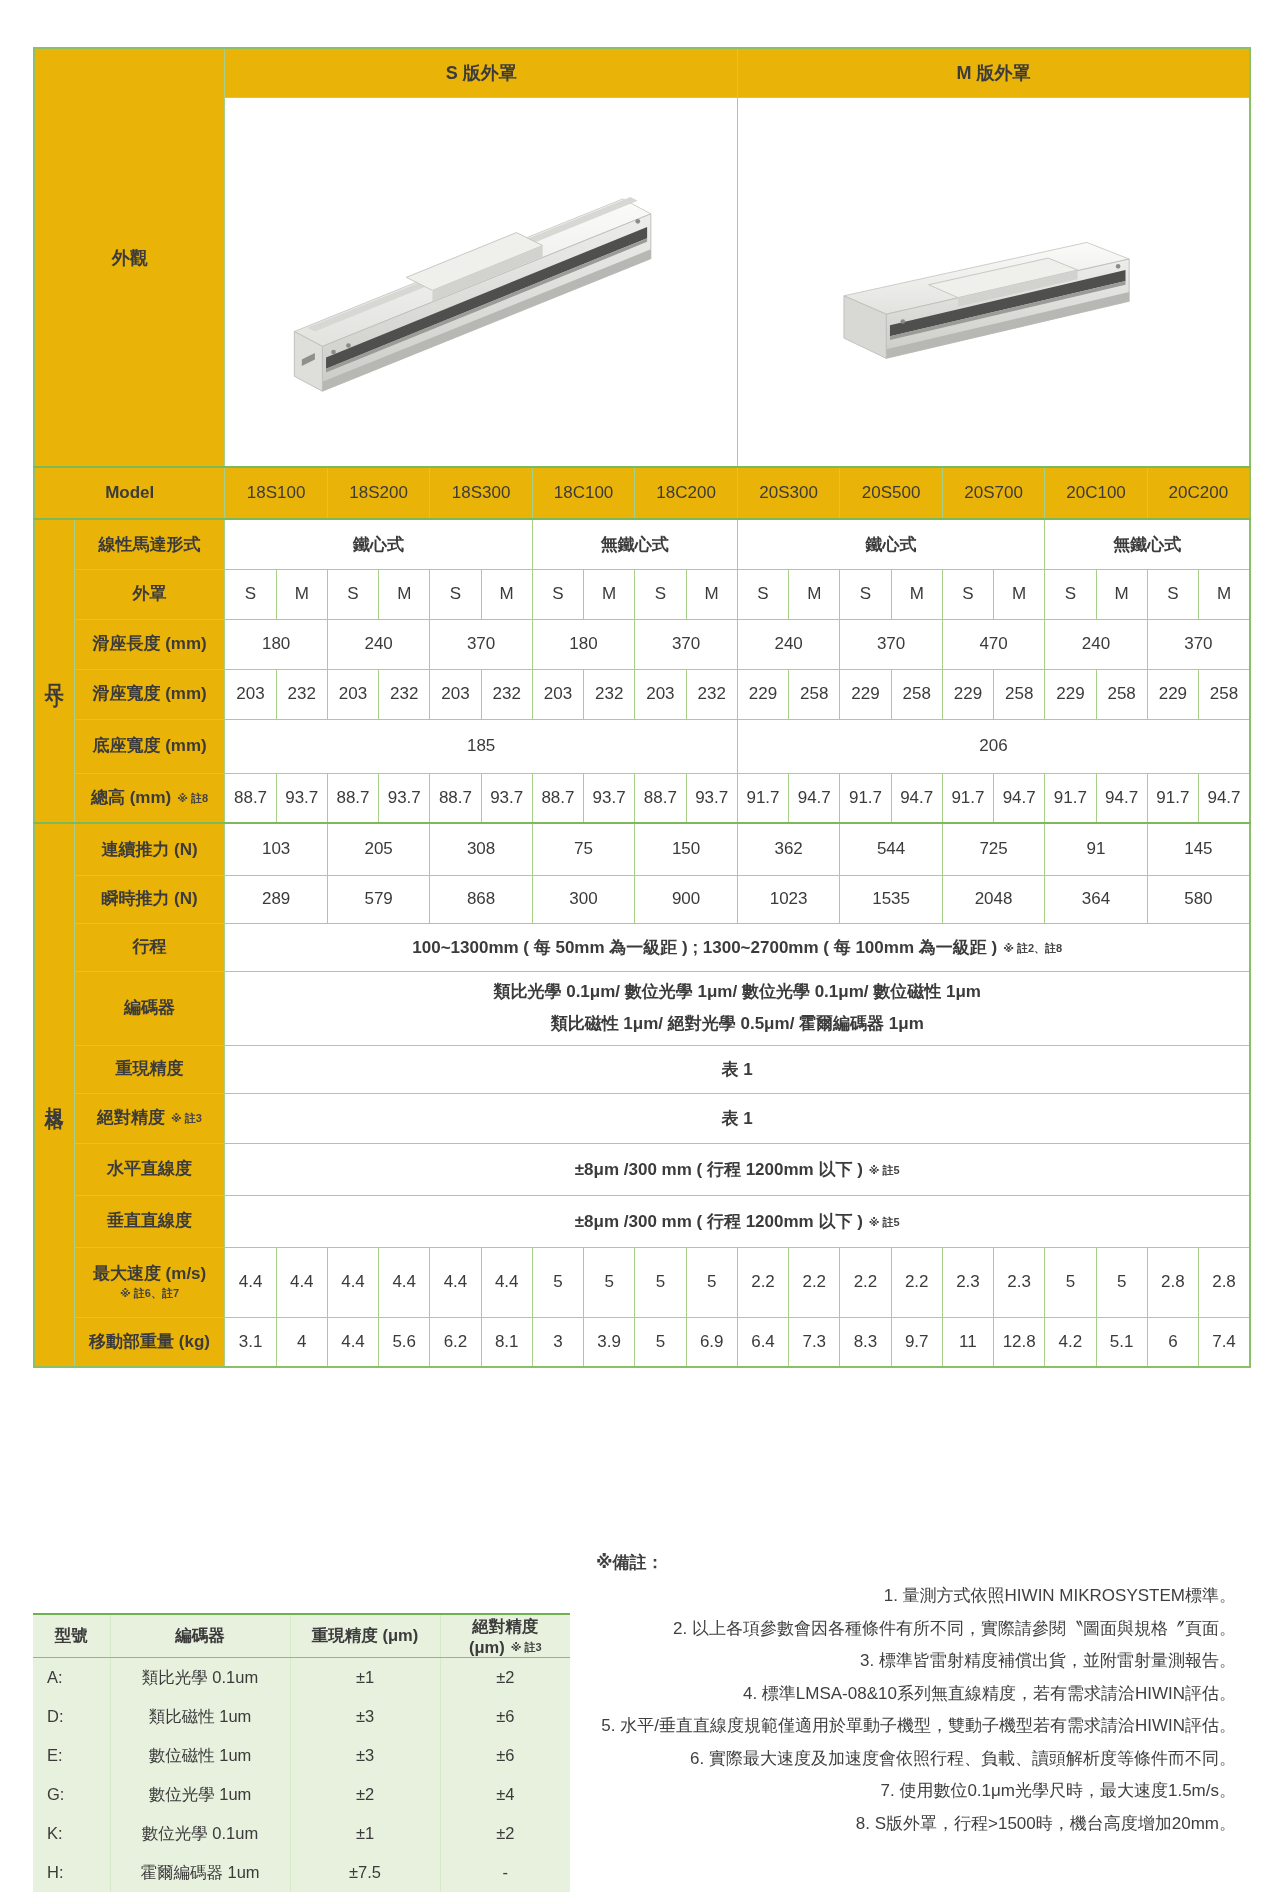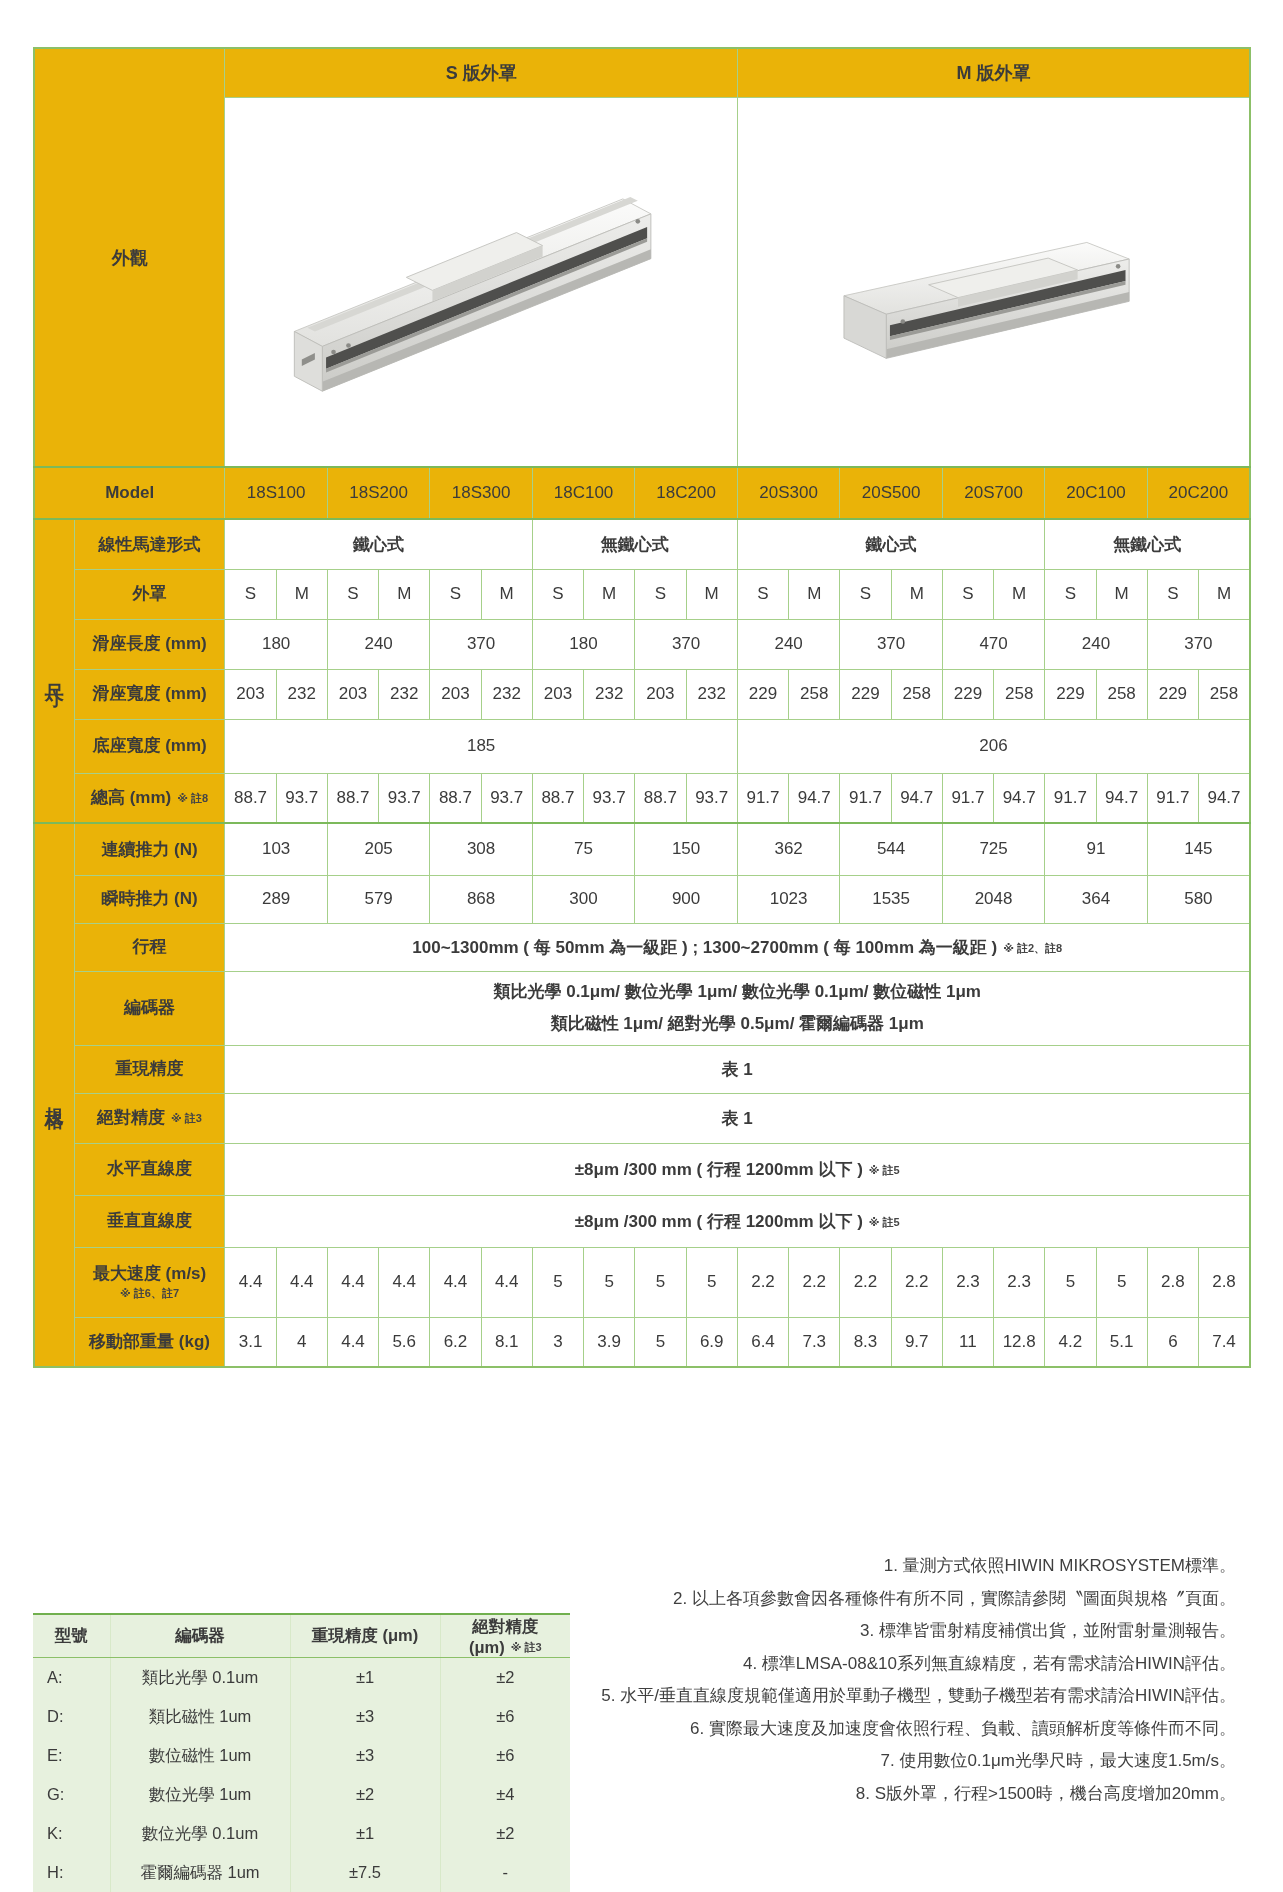--- a/index.html
+++ b/index.html
@@ -378,20 +378,21 @@
         <tr>
           <td>P:</td>
           <td>絕對光學 0.5um</td>
           <td>±1</td>
           <td>±2</td>
         </tr>
       </tbody>
   </table>
 
   <div class="notes">
+    <div class="t">※備註：</div>
     <ol id="notesList">
         <li>量測方式依照HIWIN MIKROSYSTEM標準。</li>
         <li>以上各項參數會因各種條件有所不同，實際請參閱〝圖面與規格〞頁面。</li>
         <li>標準皆雷射精度補償出貨，並附雷射量測報告。</li>
         <li>標準LMSA-08&amp;10系列無直線精度，若有需求請洽HIWIN評估。</li>
         <li>水平/垂直直線度規範僅適用於單動子機型，雙動子機型若有需求請洽HIWIN評估。</li>
         <li>實際最大速度及加速度會依照行程、負載、讀頭解析度等條件而不同。</li>
         <li>使用數位0.1μm光學尺時，最大速度1.5m/s。</li>
         <li>S版外罩，行程&gt;1500時，機台高度增加20mm。</li>
       </ol>

